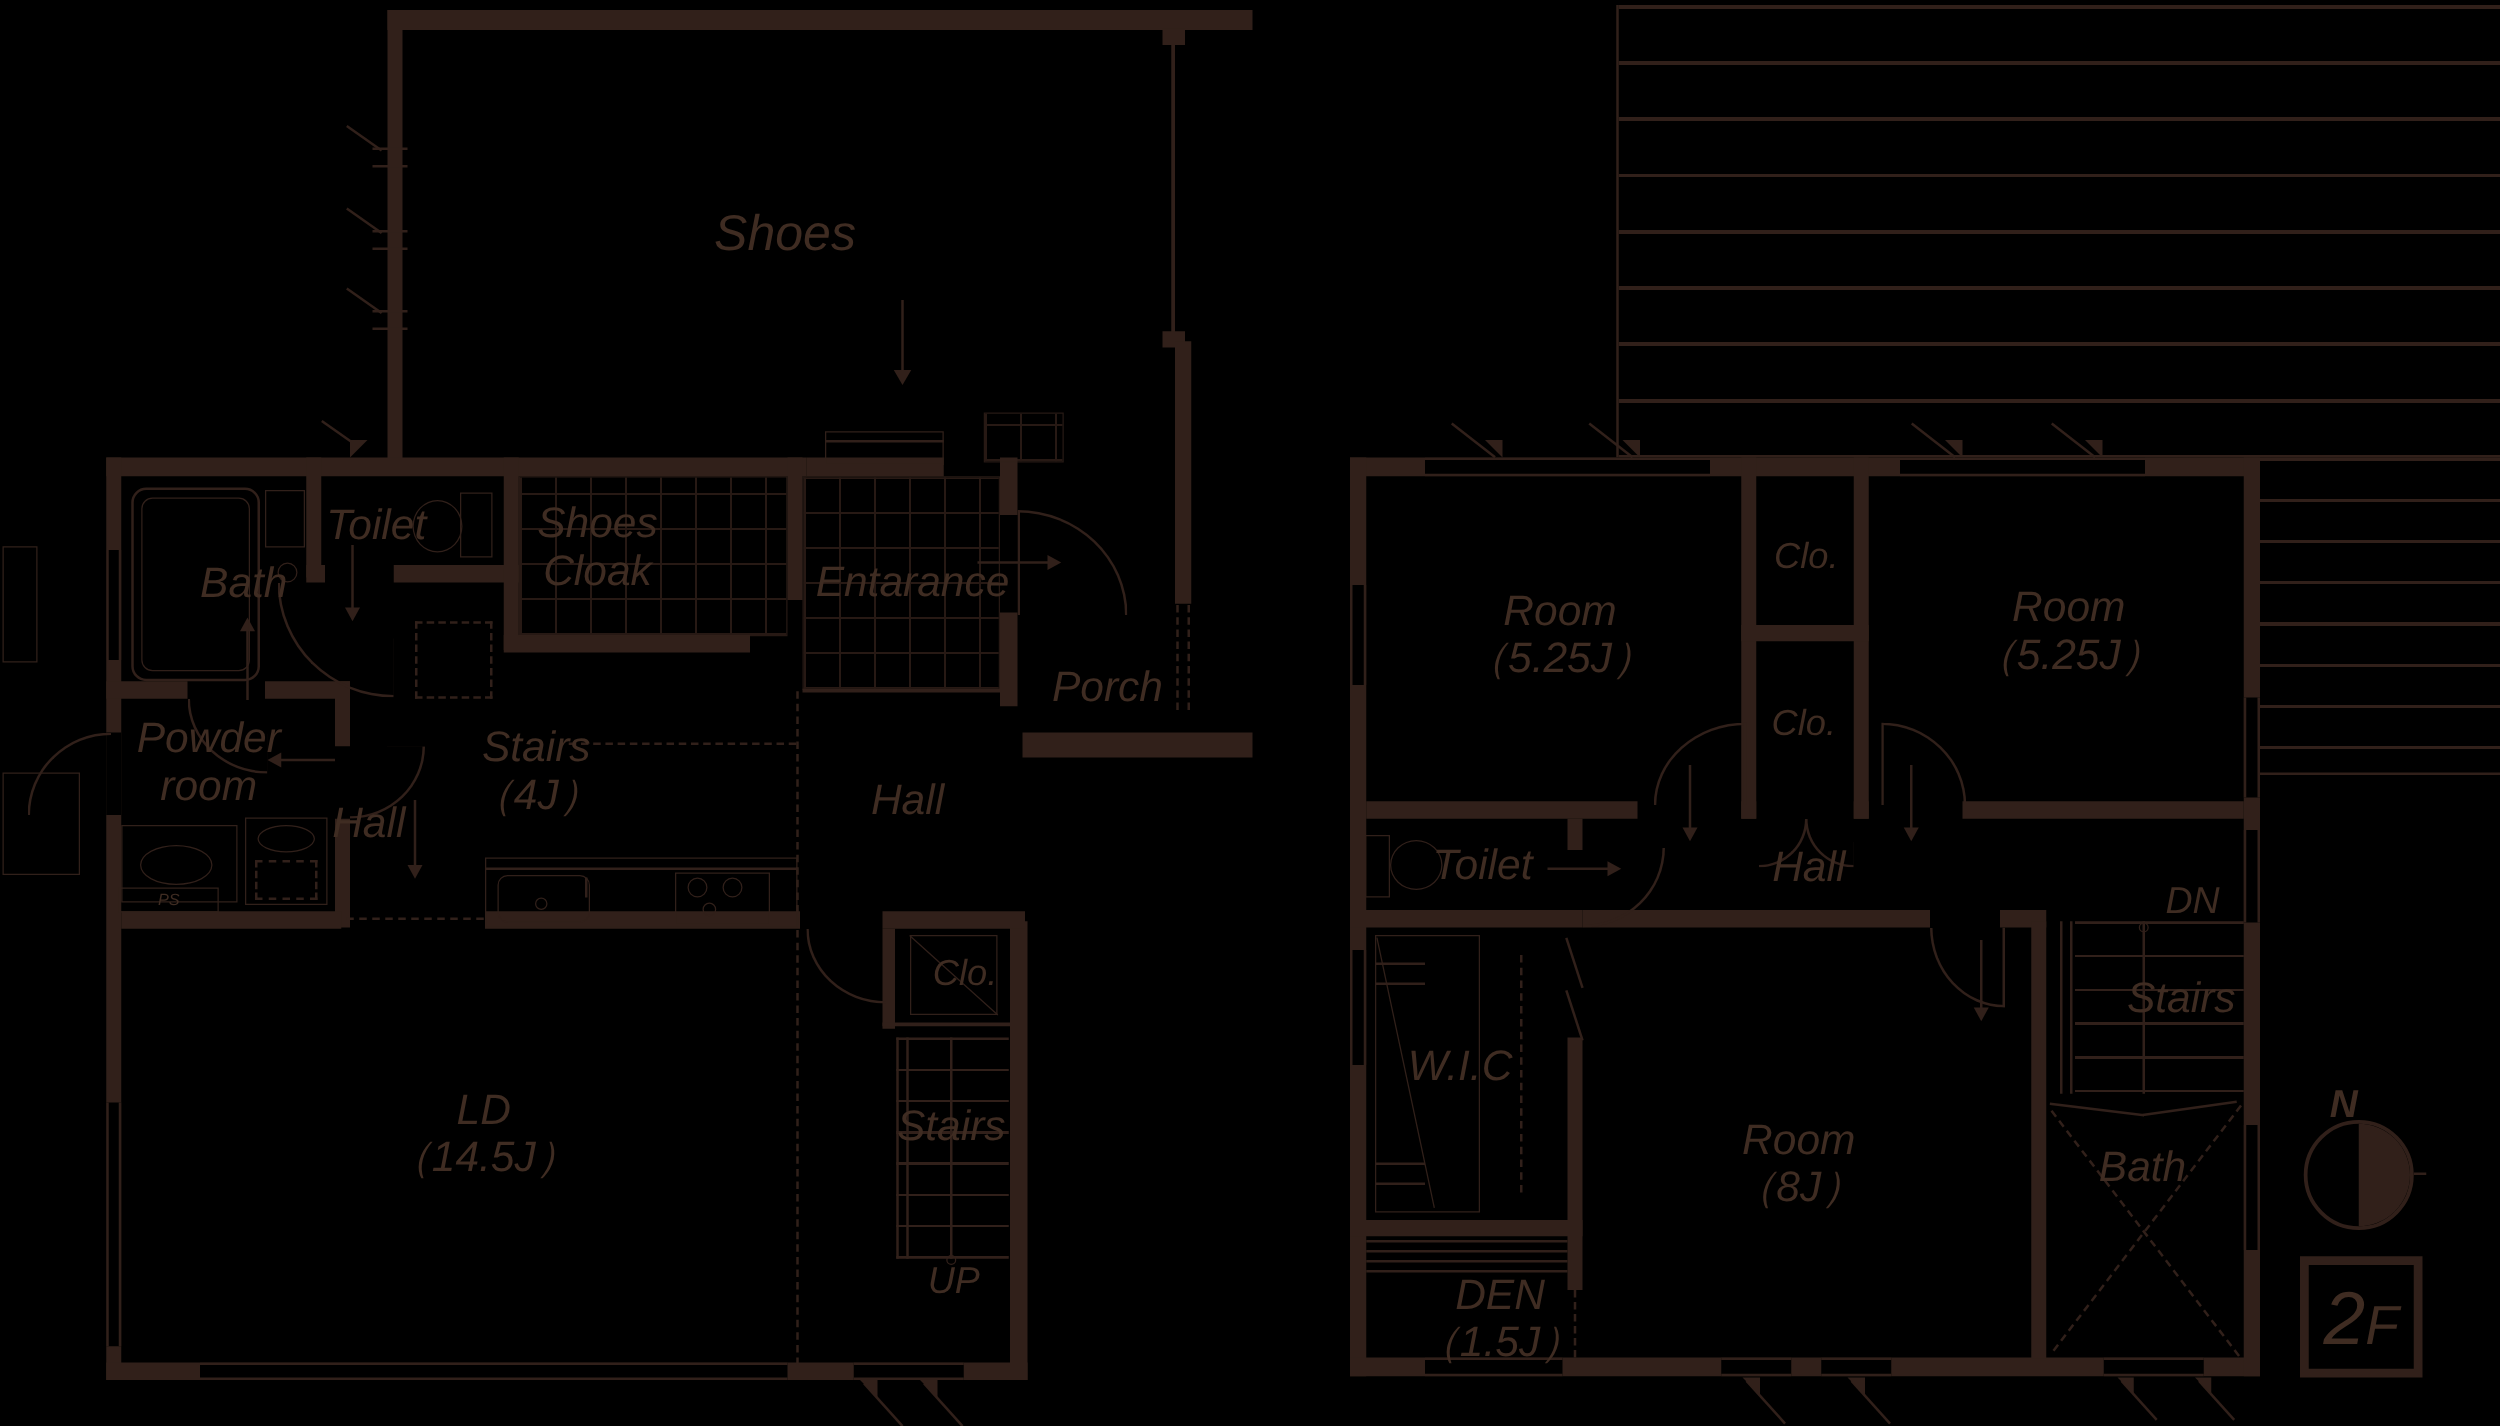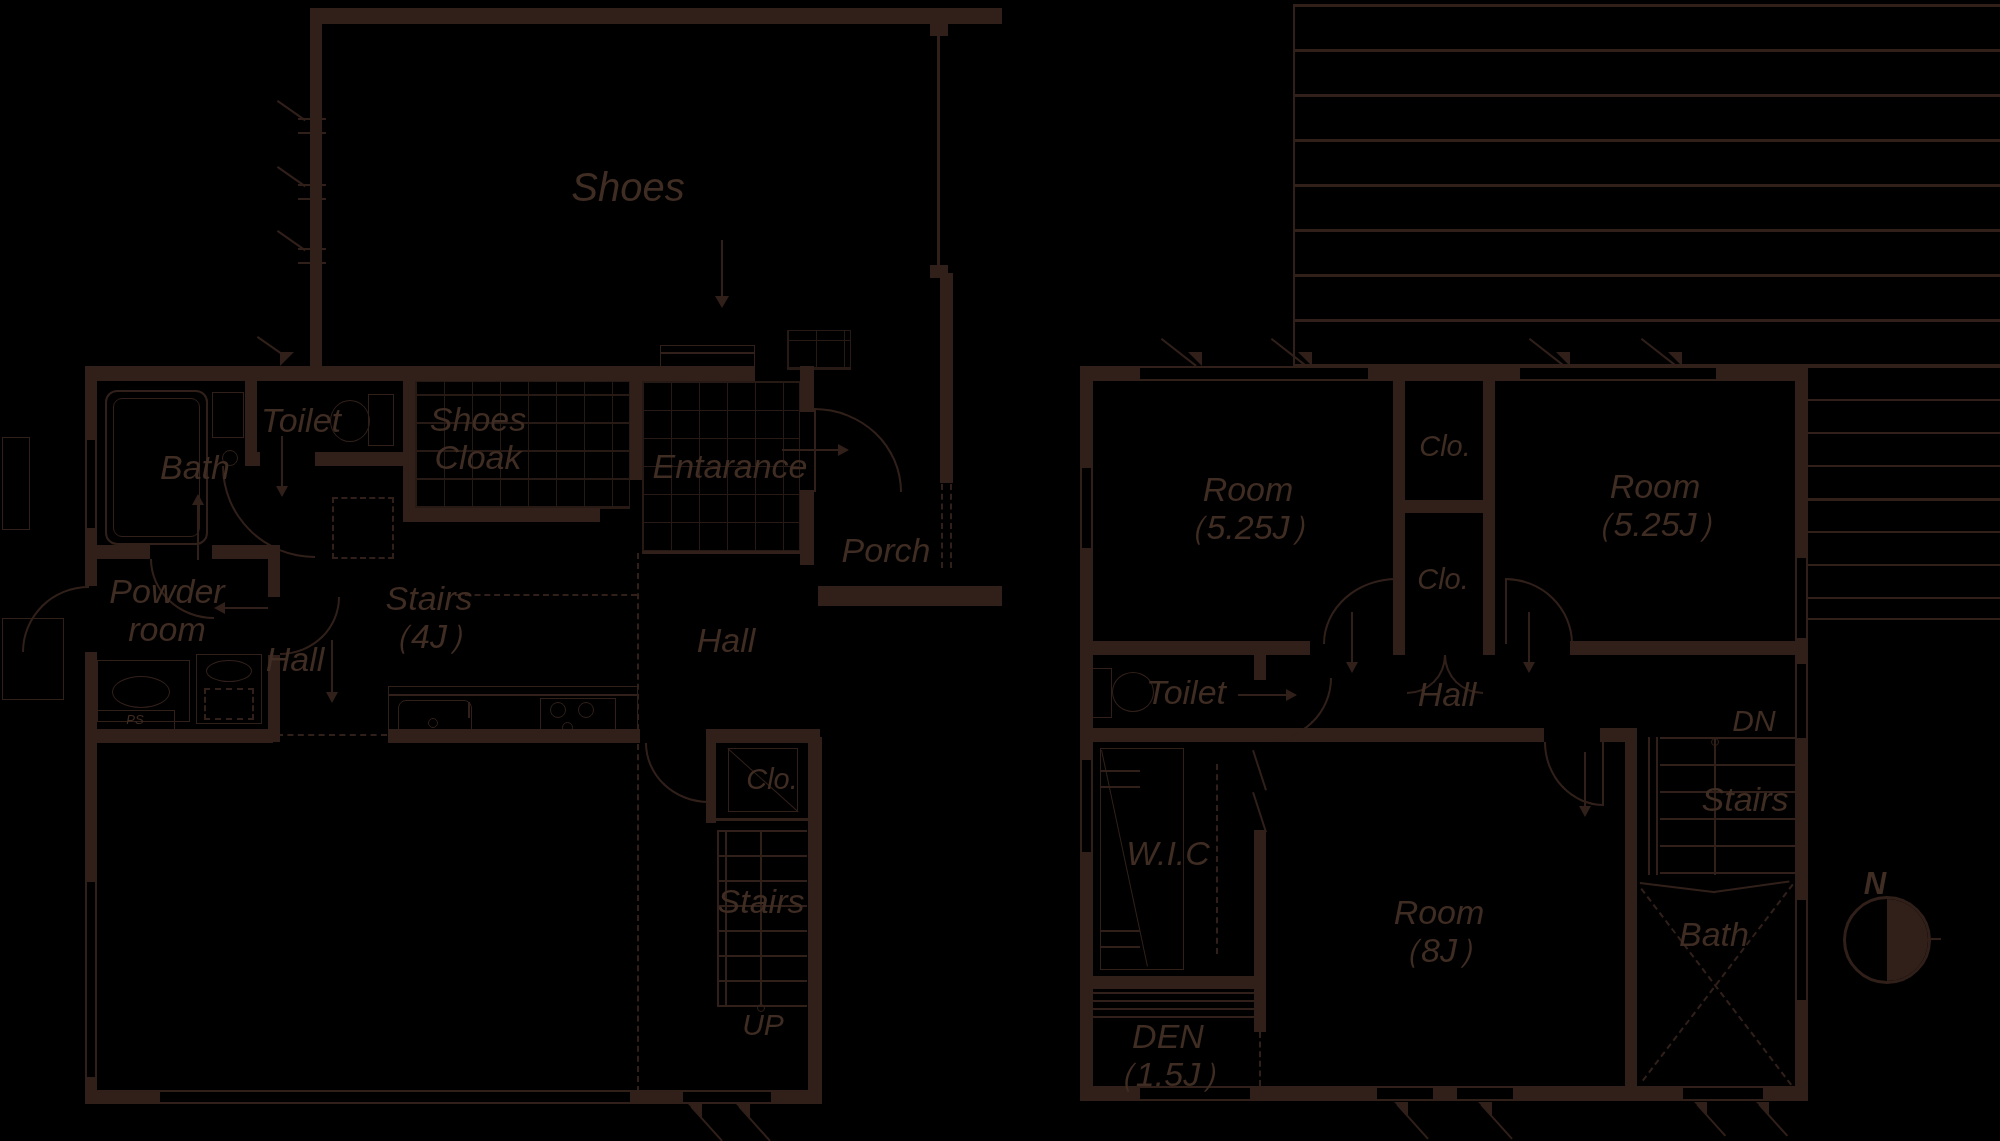--- a/index.html
+++ b/index.html
@@ -272,50 +272,55 @@
   <div class="o1" style="left:1711px;top:738px;width:8px;height:8px;border-radius:50%;"></div>
   <div class="rot" style="left:1640px;top:882px;width:76px;transform:rotate(7deg);"></div>
   <div class="rot" style="left:1714px;top:891px;width:76px;transform:rotate(-8deg);"></div>
   <div class="rotd" style="left:1642px;top:888px;width:247px;transform:rotate(52.6deg);"></div>
   <div class="rotd" style="left:1642px;top:1080px;width:247px;transform:rotate(-52.6deg);"></div>
 
   <div class="cmp" style="left:1843px;top:896px;width:88px;height:88px;"></div>
   <div class="cmp-half" style="left:1887px;top:899px;width:41px;height:82px;"></div>
   <div class="w" style="left:1931px;top:938px;width:10px;height:2px;"></div>
 
+  <div class="badge" style="left:1840px;top:1005px;">
+    <div class="badge-t">2F</div>
+  </div>
 
   <div class="lbl s40" style="left:628px;top:187px;">Shoes</div>
   <div class="lbl" style="left:195px;top:467px;">Bath</div>
   <div class="lbl" style="left:301px;top:420px;">Toilet</div>
   <div class="lbl" style="left:478px;top:438px;">Shoes
 Cloak</div>
   <div class="lbl" style="left:730px;top:466px;">Entarance</div>
   <div class="lbl" style="left:886px;top:550px;">Porch</div>
   <div class="lbl" style="left:167px;top:610px;">Powder
 room</div>
   <div class="lbl" style="left:295px;top:659px;">Hall</div>
   <div class="lbl" style="left:429px;top:617px;">Stairs
 （4J）</div>
   <div class="lbl" style="left:726px;top:640px;">Hall</div>
   <div class="lbl s29" style="left:772px;top:779px;">Clo.</div>
   <div class="lbl" style="left:761px;top:901px;">Stairs</div>
   <div class="lbl s30" style="left:763px;top:1025px;">UP</div>
+  <div class="lbl" style="left:387px;top:907px;">LD
+（14.5J）</div>
   <div class="lbl s13" style="left:135px;top:720px;">PS</div>
 
   <div class="lbl" style="left:1248px;top:508px;">Room
 （5.25J）</div>
   <div class="lbl s29" style="left:1445px;top:446px;">Clo.</div>
   <div class="lbl s29" style="left:1443px;top:579px;">Clo.</div>
   <div class="lbl" style="left:1655px;top:505px;">Room
 （5.25J）</div>
   <div class="lbl" style="left:1186px;top:692px;">Toilet</div>
   <div class="lbl" style="left:1447px;top:694px;">Hall</div>
   <div class="lbl" style="left:1168px;top:853px;">W.I.C</div>
   <div class="lbl" style="left:1439px;top:931px;">Room
 （8J）</div>
-  <div class="lbl" style="left:1168px;top:1055px;">DEN
+  <div class="lbl" style="left:1200px;top:1055px;">DEN
 （1.5J）</div>
   <div class="lbl s30" style="left:1754px;top:721px;">DN</div>
   <div class="lbl" style="left:1745px;top:799px;">Stairs</div>
   <div class="lbl" style="left:1714px;top:934px;">Bath</div>
   <div class="lbl nb" style="left:1875px;top:884px;">N</div>
 
 </div>
 
 </body></html>

